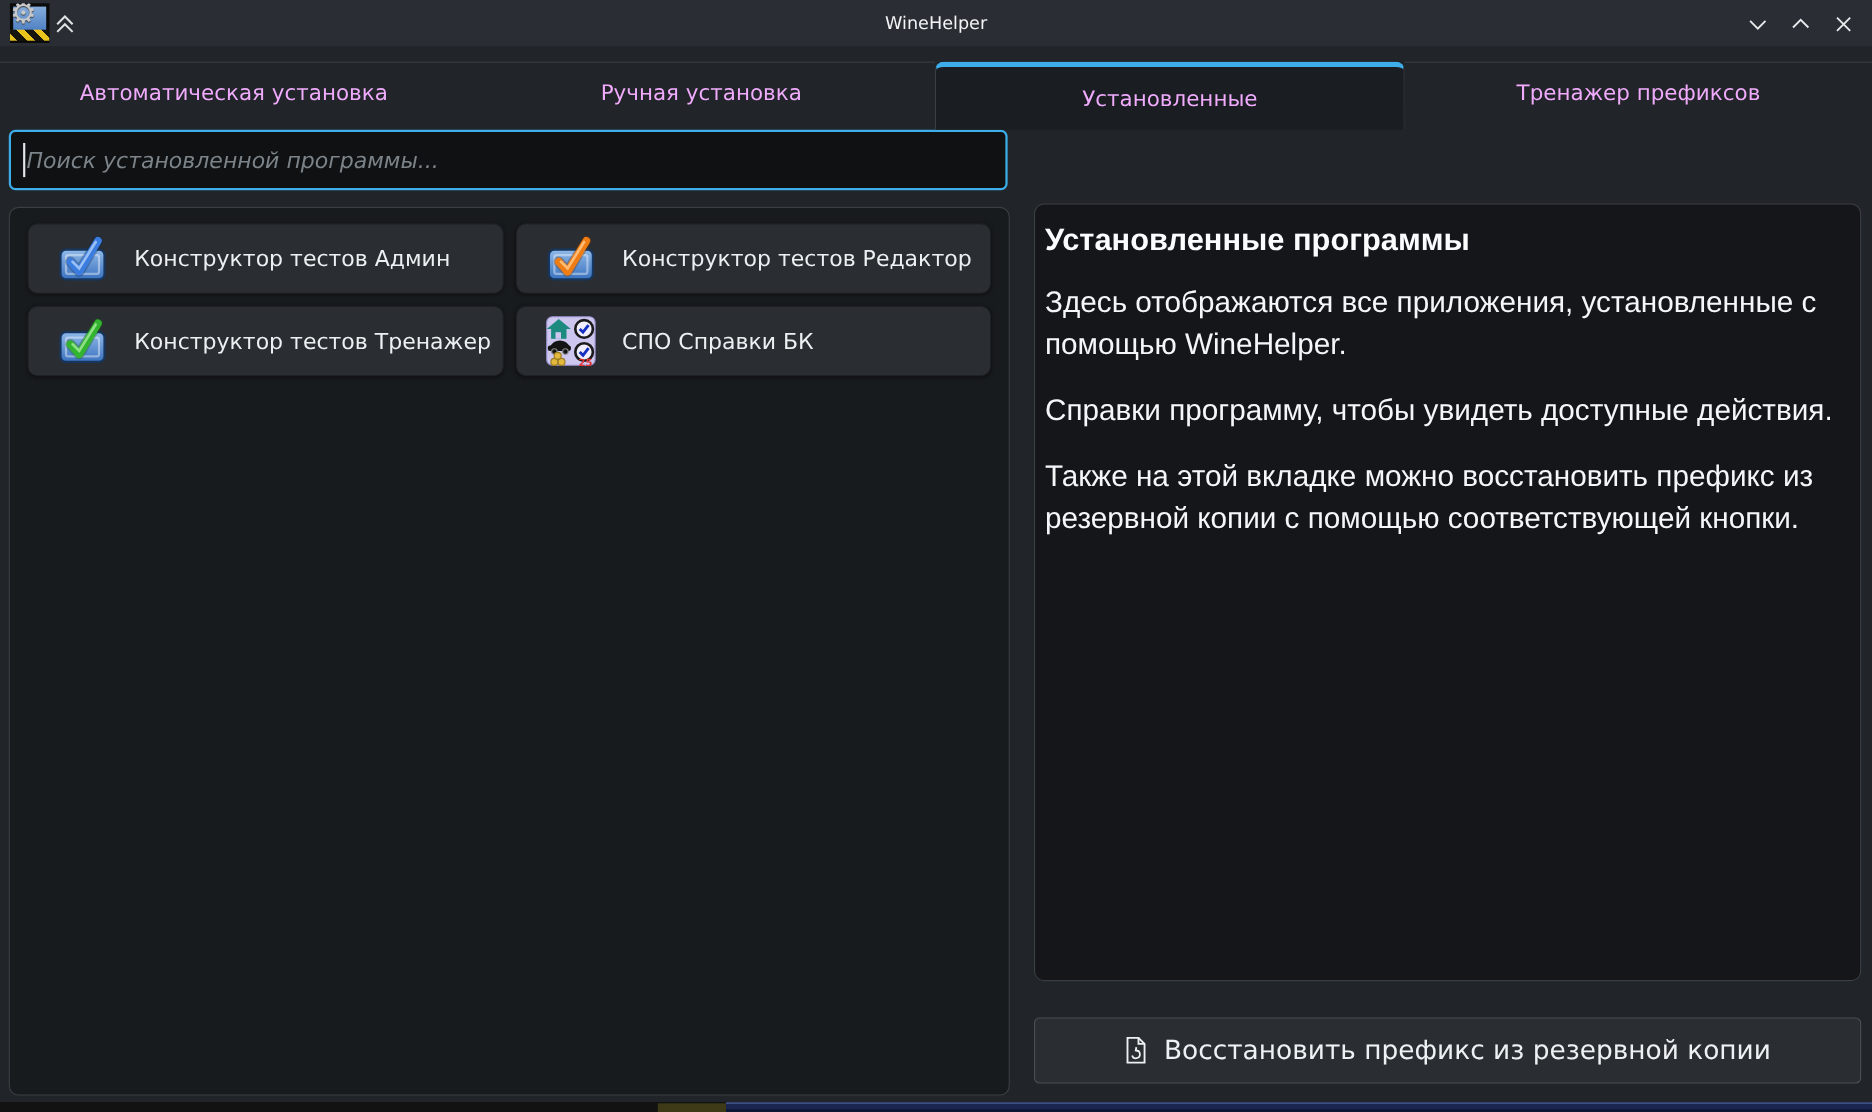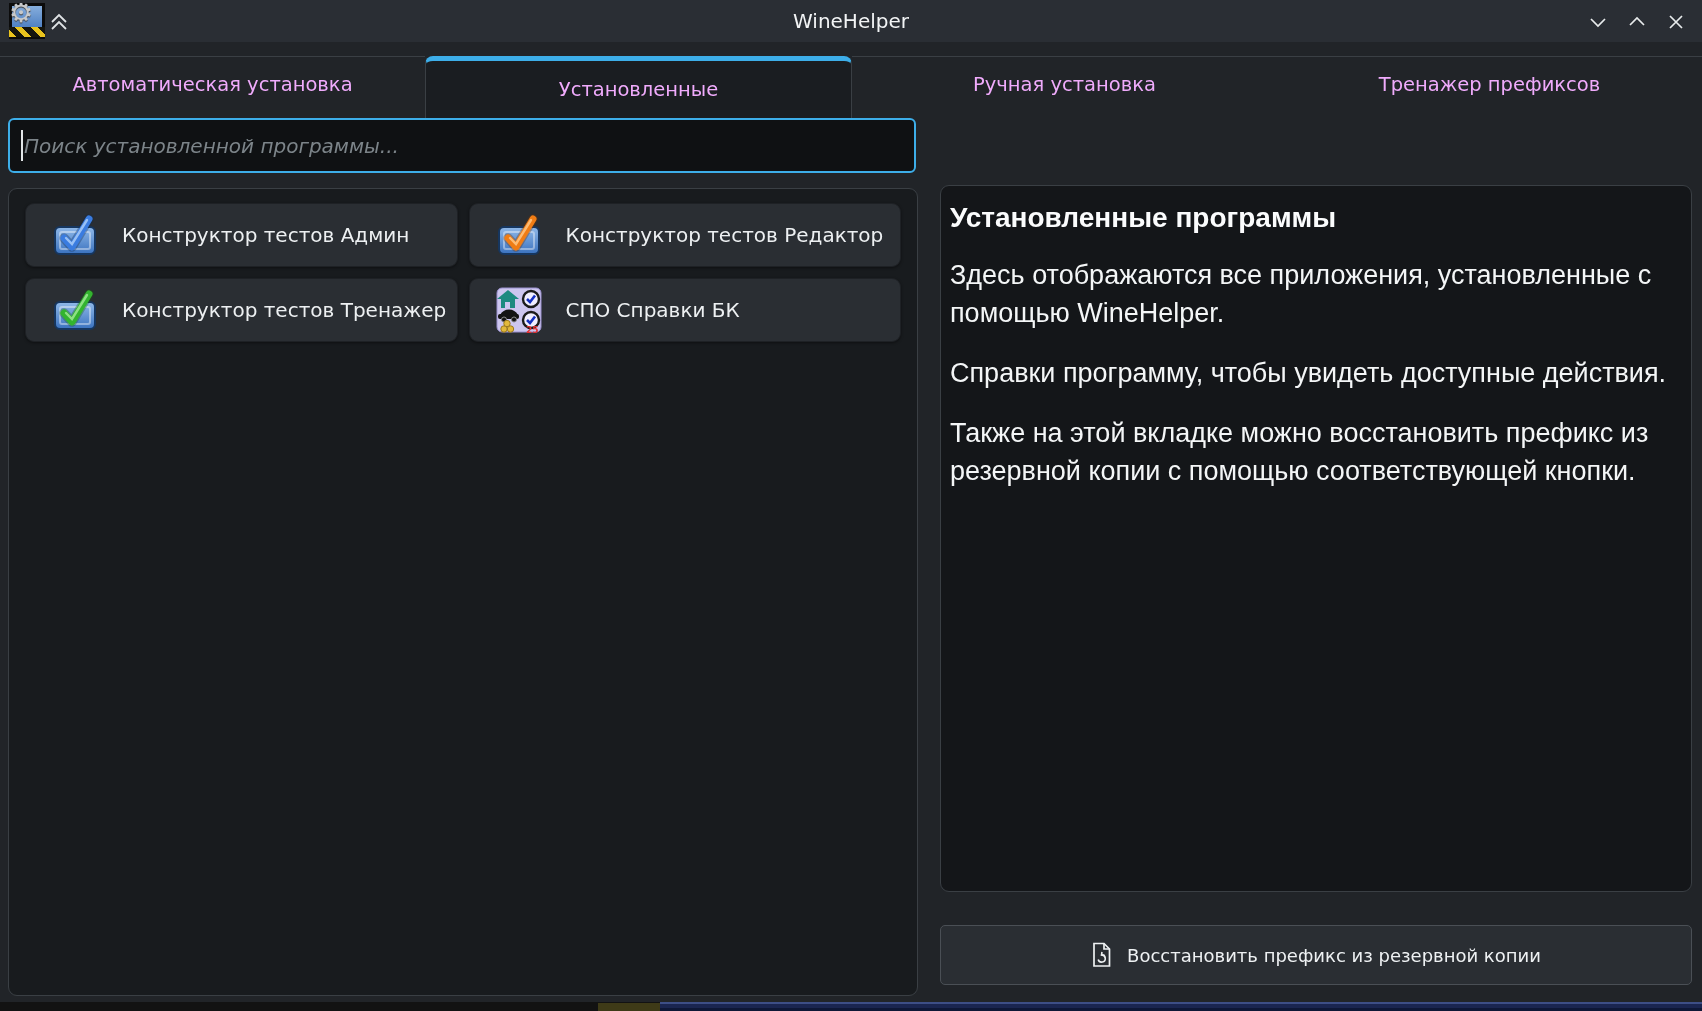--- a/index.html
+++ b/index.html
@@ -18,21 +18,21 @@
             background:#0b0b0b;overflow:hidden;}
   .app-icon-sky{position:absolute;left:3px;top:3px;right:3px;bottom:11px;
             background:linear-gradient(#86aedd,#4d7fc2);}
   .app-icon-gear{position:absolute;left:0px;top:-4px;font-size:27px;line-height:27px;
             color:#c7c9cb;text-shadow:0 1px 1px #3c3c3c;}
   .app-icon-stripes{position:absolute;left:0;right:0;bottom:2px;height:10px;
             background:repeating-linear-gradient(45deg,#e9c31d 0 5px,#15150e 5px 11px);}
   .keep-above-btn{position:absolute;left:46px;top:9px;width:26px;height:26px;
             display:flex;align-items:center;justify-content:center;}
   .titlebar-title{position:absolute;left:0;right:0;top:0;height:42px;line-height:42px;
-            text-align:center;font-size:20px;color:#f2f4f5;}
+            text-align:center;font-size:16px;color:#f2f4f5;}
   .win-btn{position:absolute;top:8px;width:28px;height:28px;display:flex;
             align-items:center;justify-content:center;}
   .win-btn.min{left:1584px}.win-btn.max{left:1623px}.win-btn.close{left:1662px}
 
   
   .tabbar{position:absolute;left:0;top:56px;width:1702px;height:56px;display:flex;}
   .tab{flex:1;display:flex;align-items:center;justify-content:center;
        font-size:19.5px;border-top:1px solid var(--border,#3a3f44);
        box-sizing:border-box;color:#f0abfc;}
   .tab.active{background:#1a1d21;border:1px solid var(--border,#3a3f44);
@@ -65,21 +65,21 @@
        border:1px solid var(--border,#3a3f44);border-radius:9px;
        padding:12px 9px;font-family:"Liberation Sans",sans-serif;}
   .info-title{font-size:28px;font-weight:bold;margin:4px 0 0;color:#fbfcfd;}
   .info-p{font-size:27px;line-height:38px;margin:22px 0 0;color:#f4f6f7;}
 
   
   .restore-btn{position:absolute;left:940px;top:925px;width:752px;height:60px;
        box-sizing:border-box;background:var(--item-bg,#2a2e33);
        border:1px solid #4a4f55;border-radius:5px;
        display:flex;align-items:center;justify-content:center;gap:15px;
-       font-size:18px;color:#eef1f3;}
+       font-size:24px;color:#eef1f3;}
 
   
   .strip{position:absolute;left:0;top:1002px;width:1702px;height:9px;background:#121212;}
   .strip-olive{position:absolute;left:598px;top:1003px;width:62px;height:8px;background:#3e3a17;}
   .strip-navy{position:absolute;left:660px;top:1002px;width:1042px;height:9px;
        background:linear-gradient(#3d4e86 0 2px,#1a2550 2px 6px,#0e1736 6px 9px);}
 
   svg{display:block;}
 </style>
 </head>
@@ -113,22 +113,22 @@
       </span>
       <span class="win-btn close">
         <svg width="24" height="24" viewBox="0 0 24 24">
           <path d="M6 6 L18 18 M18 6 L6 18" fill="none" stroke="#e8ebec" stroke-width="1.7"></path>
         </svg>
       </span>
     </div>
 
     <div class="tabbar">
       <div class="tab">Автоматическая установка</div>
+      <div class="tab">Ручная установка</div>
       <div class="tab active">Установленные</div>
-      <div class="tab">Ручная установка</div>
       <div class="tab">Тренажер префиксов</div>
     </div>
 
     <input class="search-input" type="text" placeholder="Поиск установленной программы..." style="">
     <div class="caret"></div>
 
     <div class="left-panel">
       <div class="grid">
 
         <div class="item">

